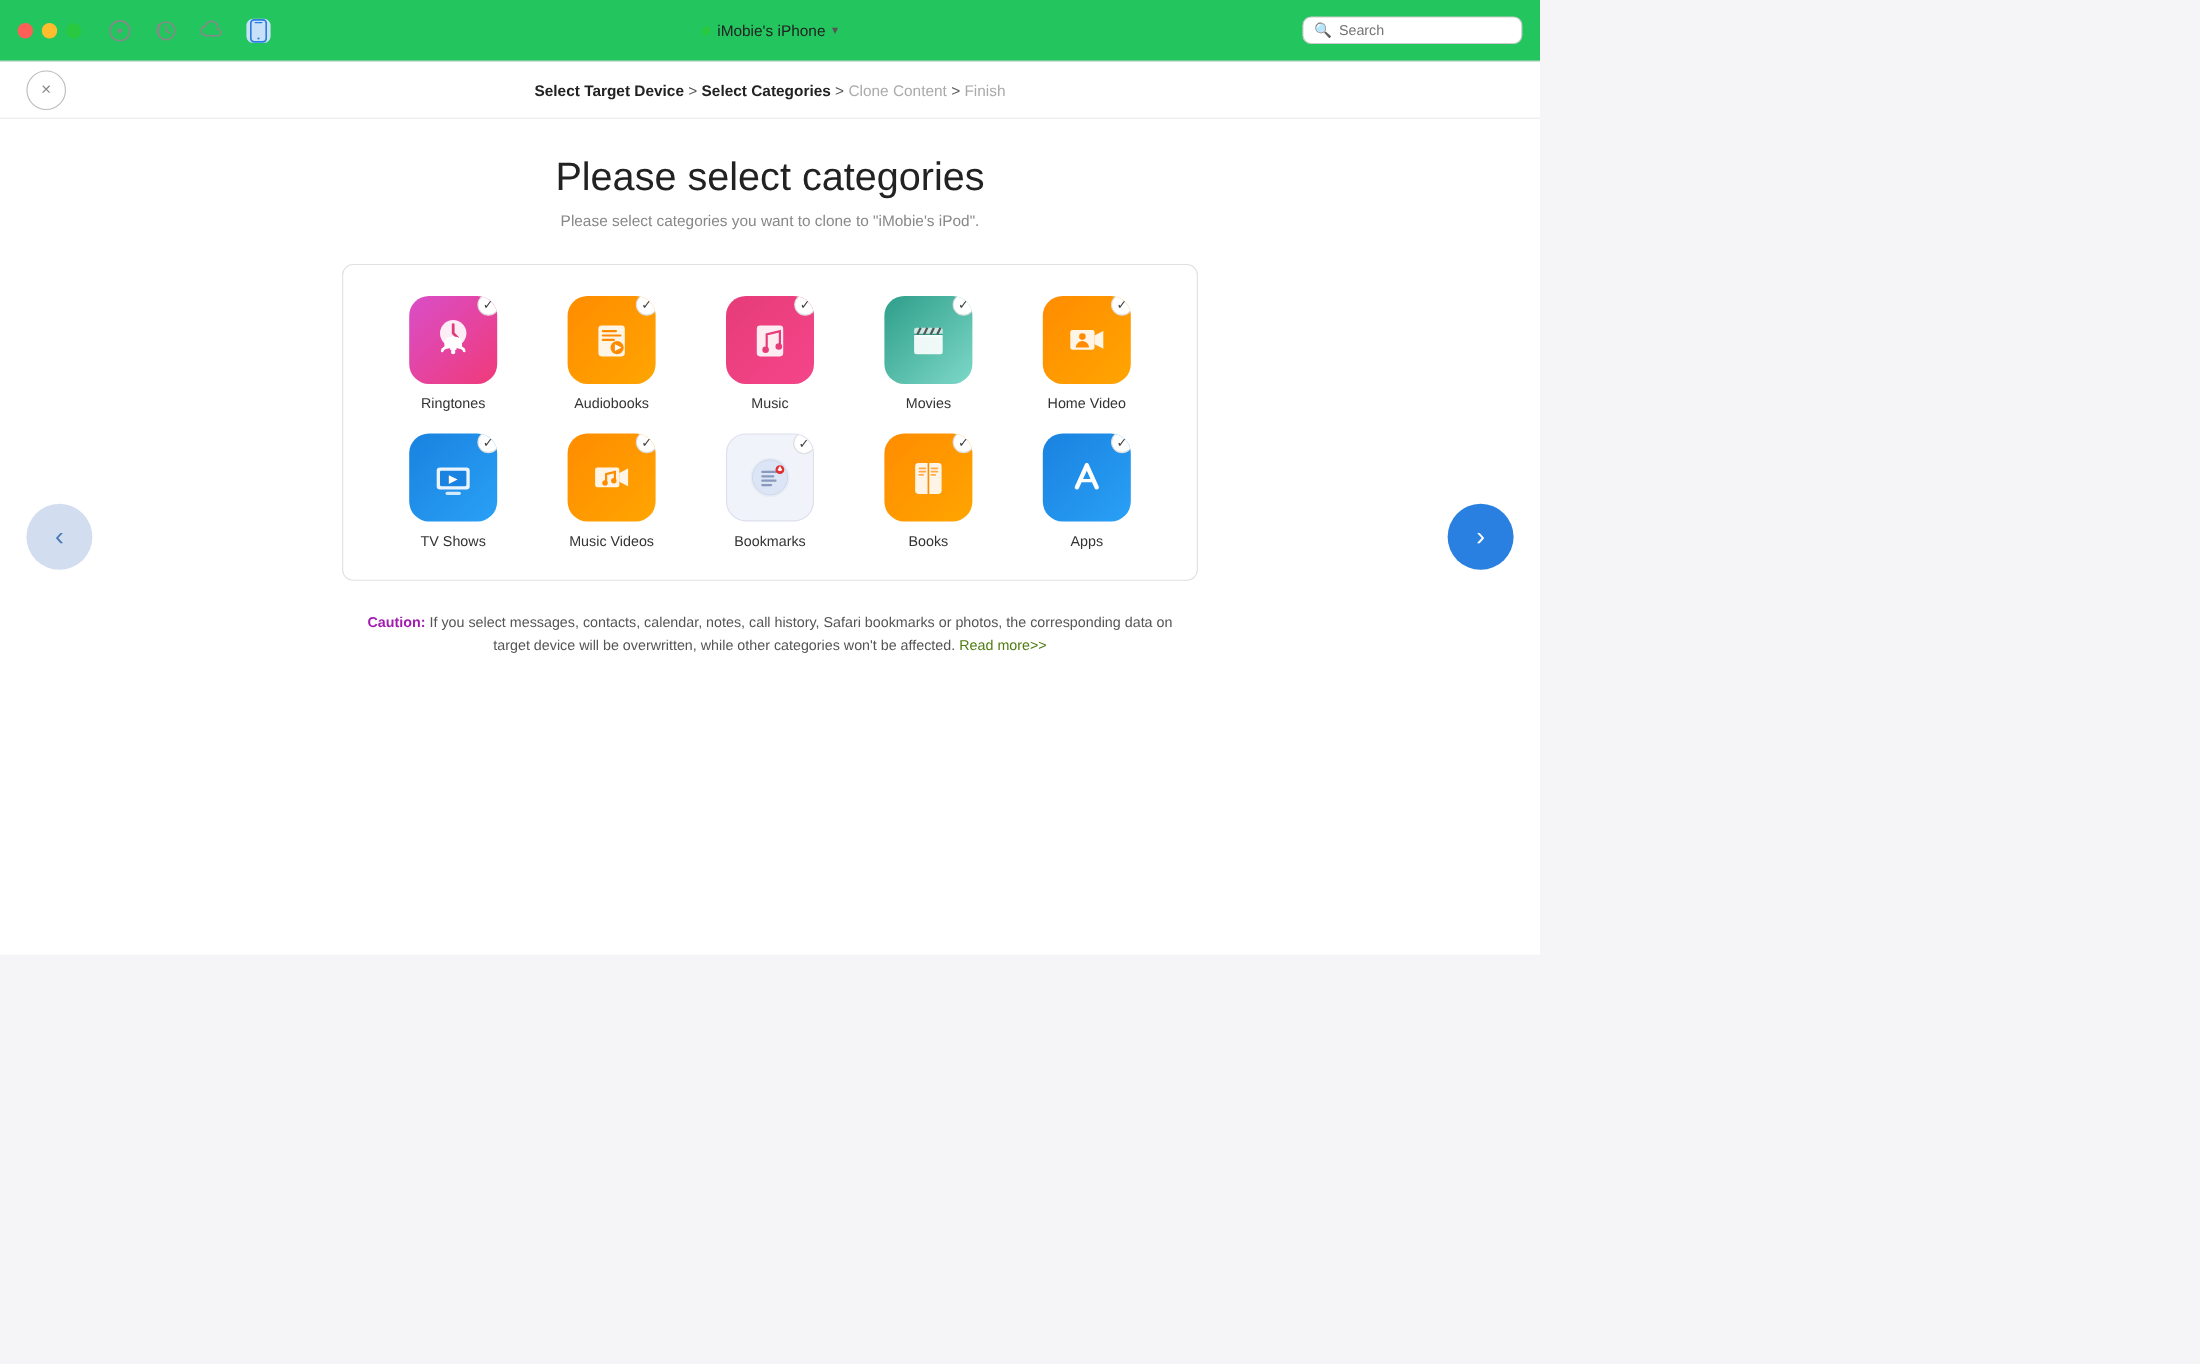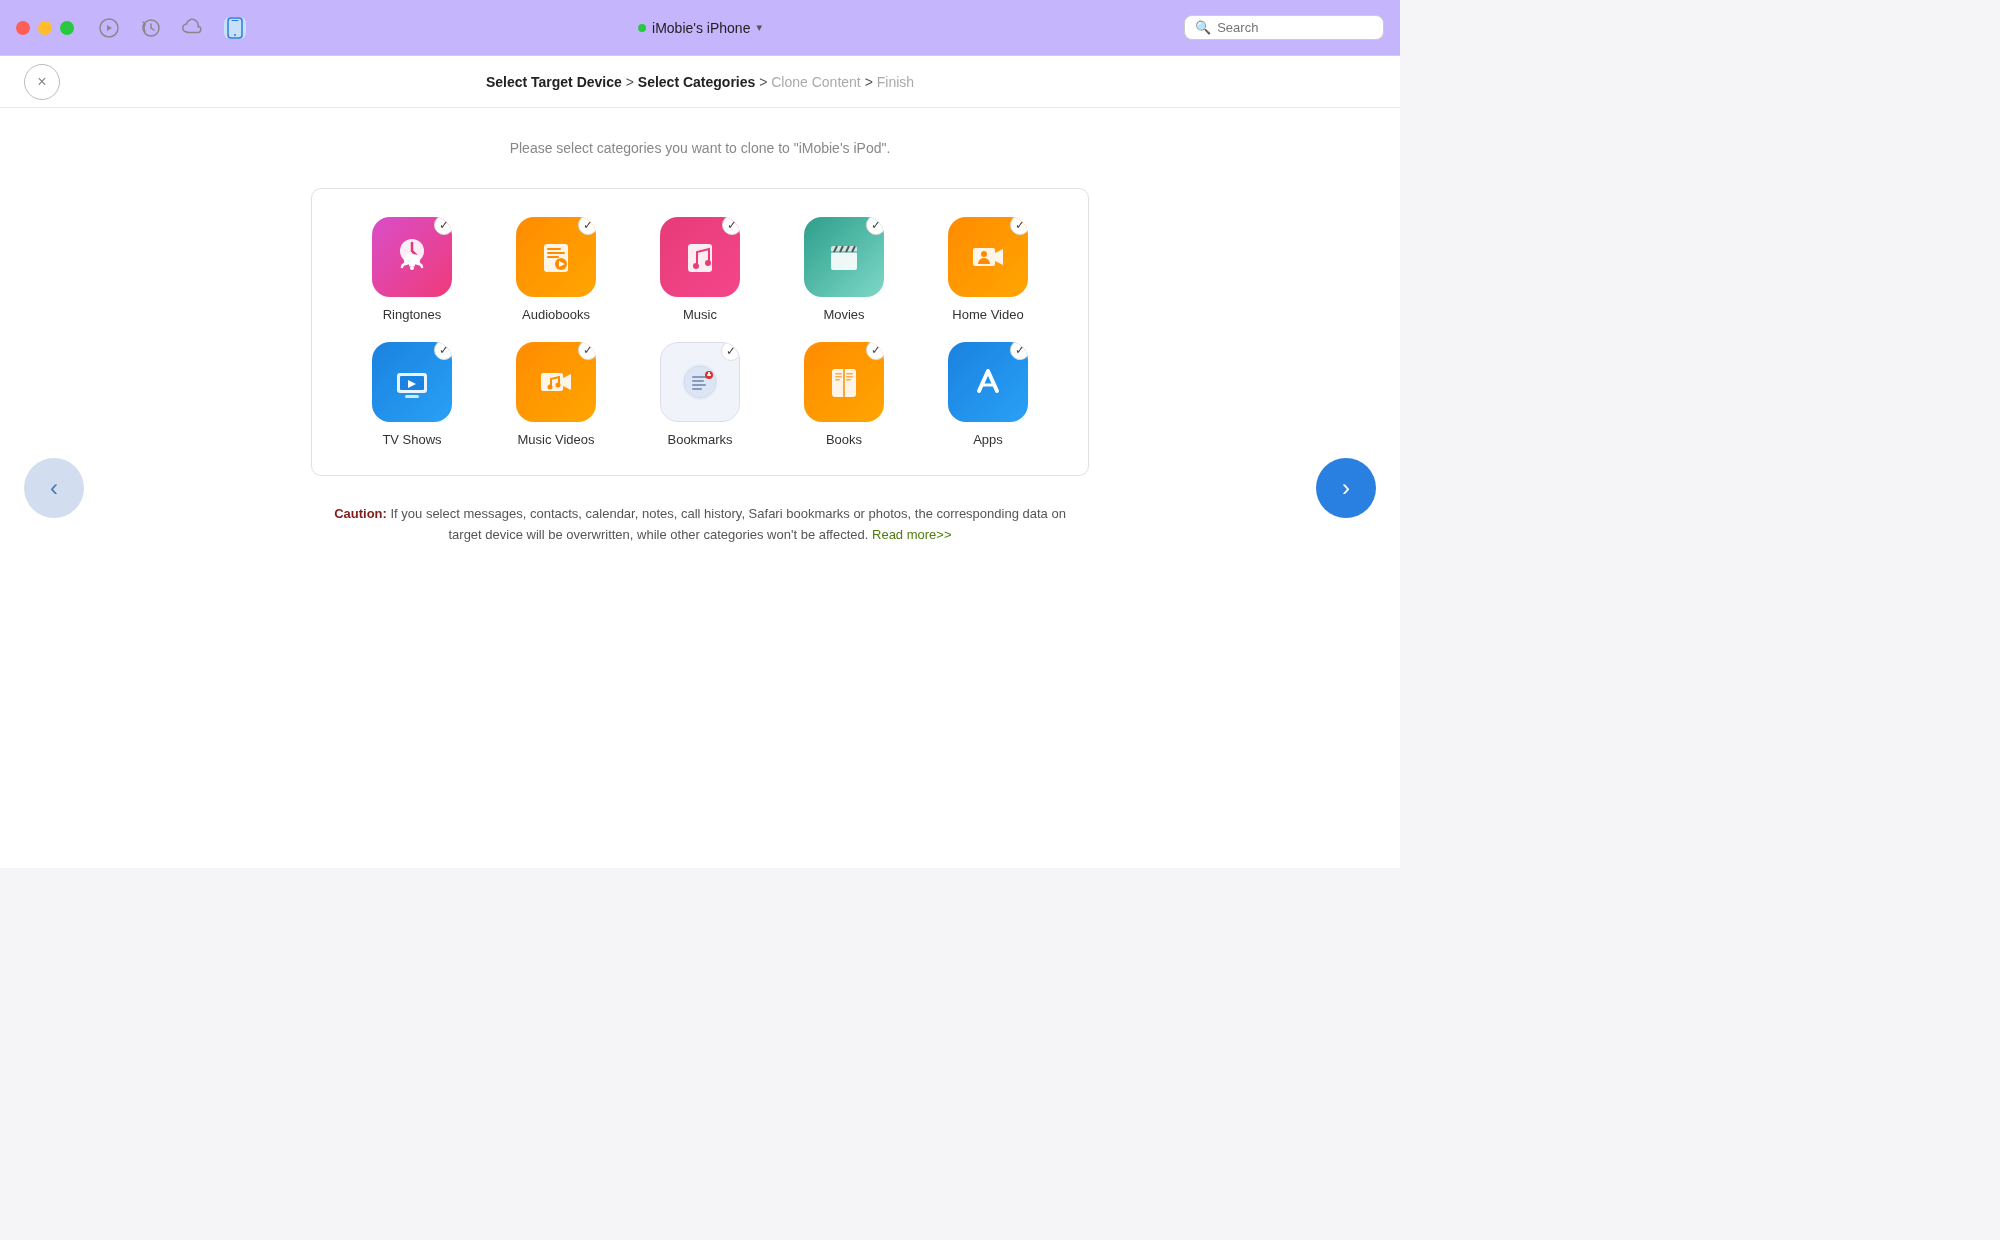--- a/index.html
+++ b/index.html
@@ -8,21 +8,21 @@
       background: #f5f5f7;
       width: 1400px;
       height: 868px;
       overflow: hidden;
       position: relative;
     }
 
     
     .titlebar {
       height: 56px;
-      background: #c4b5fd;
+      background: #22c55e;
       display: flex;
       align-items: center;
       padding: 0 16px;
       border-bottom: 1px solid #d0d0d0;
       position: relative;
     }
     .traffic-lights {
       display: flex;
       gap: 8px;
       align-items: center;
@@ -293,21 +293,21 @@
     
     .caution-bar {
       margin-top: 28px;
       font-size: 13px;
       color: #555;
       text-align: center;
       max-width: 760px;
       line-height: 1.6;
     }
     .caution-label {
-      color: #7f1d1d;
+      color: #a21caf;
       font-weight: 600;
     }
     .read-more {
       color: #4d7c0f;
       cursor: pointer;
       text-decoration: none;
     }
   </style>
 </head>
 <body>
@@ -373,20 +373,21 @@
     <span class="inactive-step">Finish</span>
   </div>
 </div>
 
 <div class="main-content">
 
   <div class="nav-arrow nav-arrow-left">
     <span>‹</span>
   </div>
 
+  <h1 class="page-title">Please select categories</h1>
   <p class="page-subtitle">Please select categories you want to clone to "iMobie's iPod".</p>
 
   <div class="categories-container">
 
     <div class="category-item">
       <div class="category-icon-wrapper icon-ringtones">
         <div class="checkmark-badge">✓</div>
         <svg class="cat-icon-svg" viewBox="0 0 46 46" fill="none">
           <circle cx="23" cy="17" r="12" fill="white" opacity="0.9"></circle>
           <path d="M23 9v8l4 4" stroke="#e03a7a" stroke-width="2.5" stroke-linecap="round" fill="none"></path>

